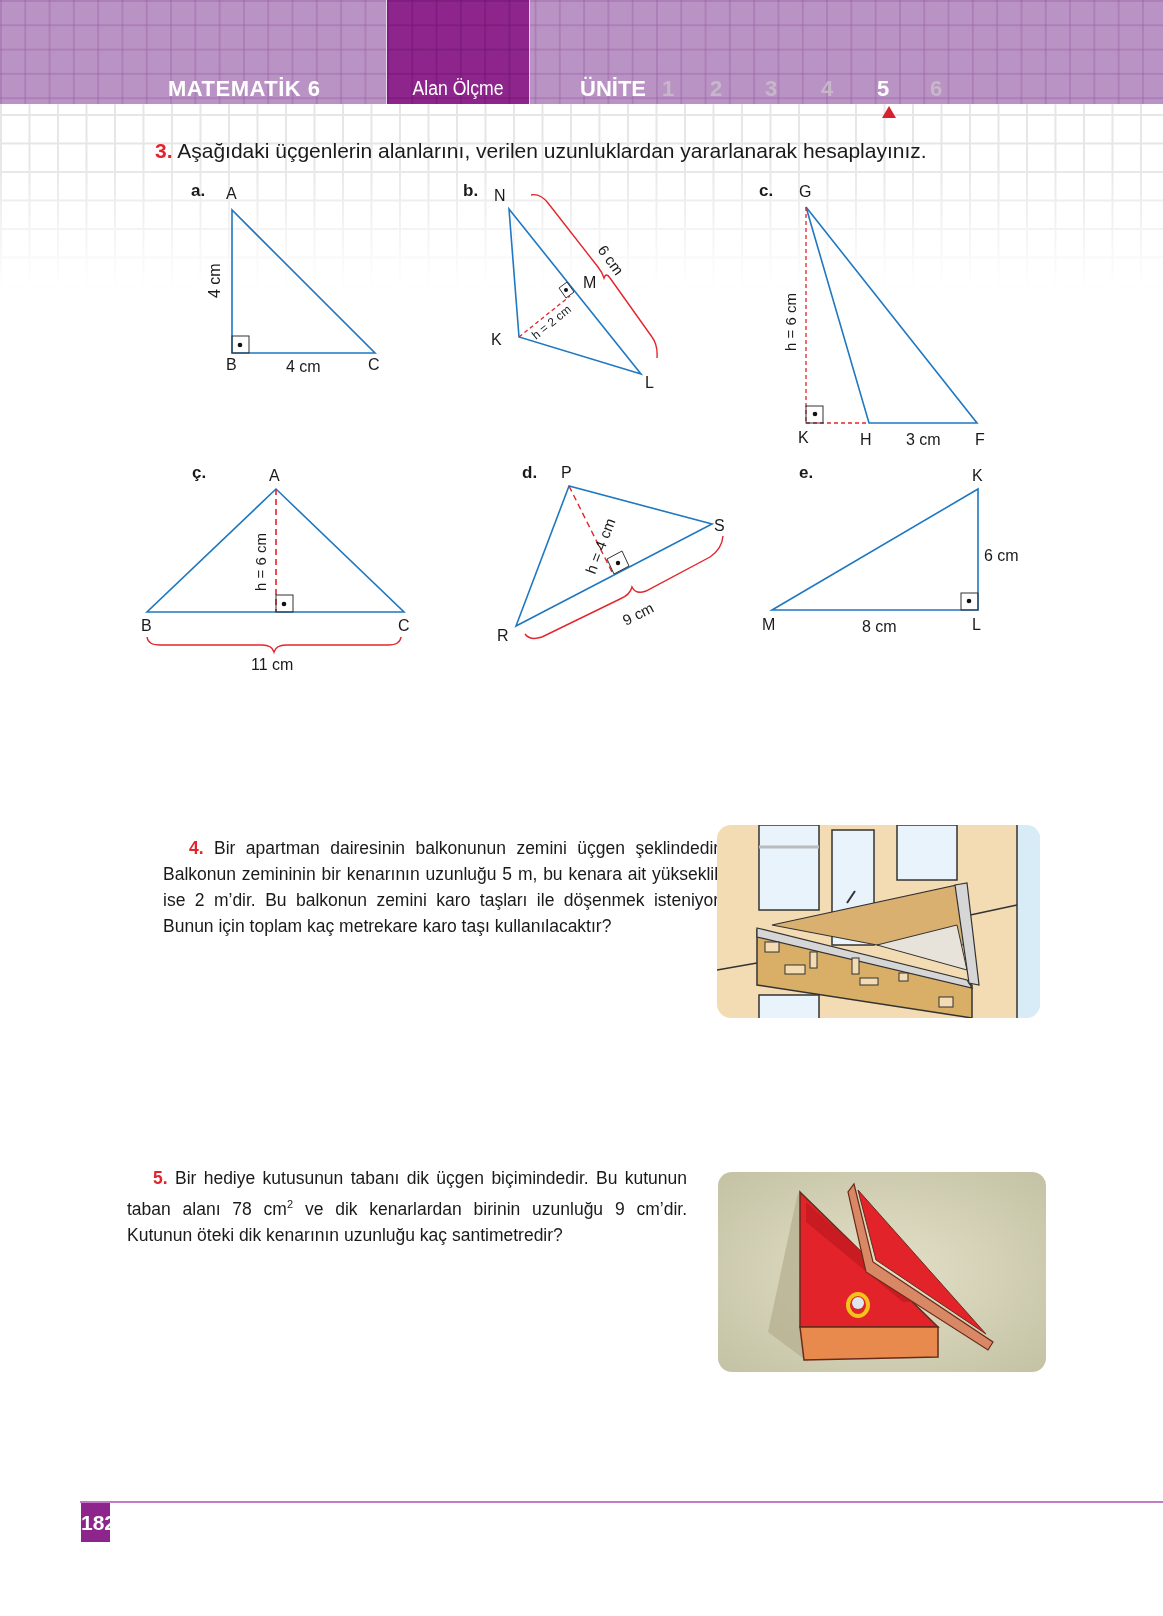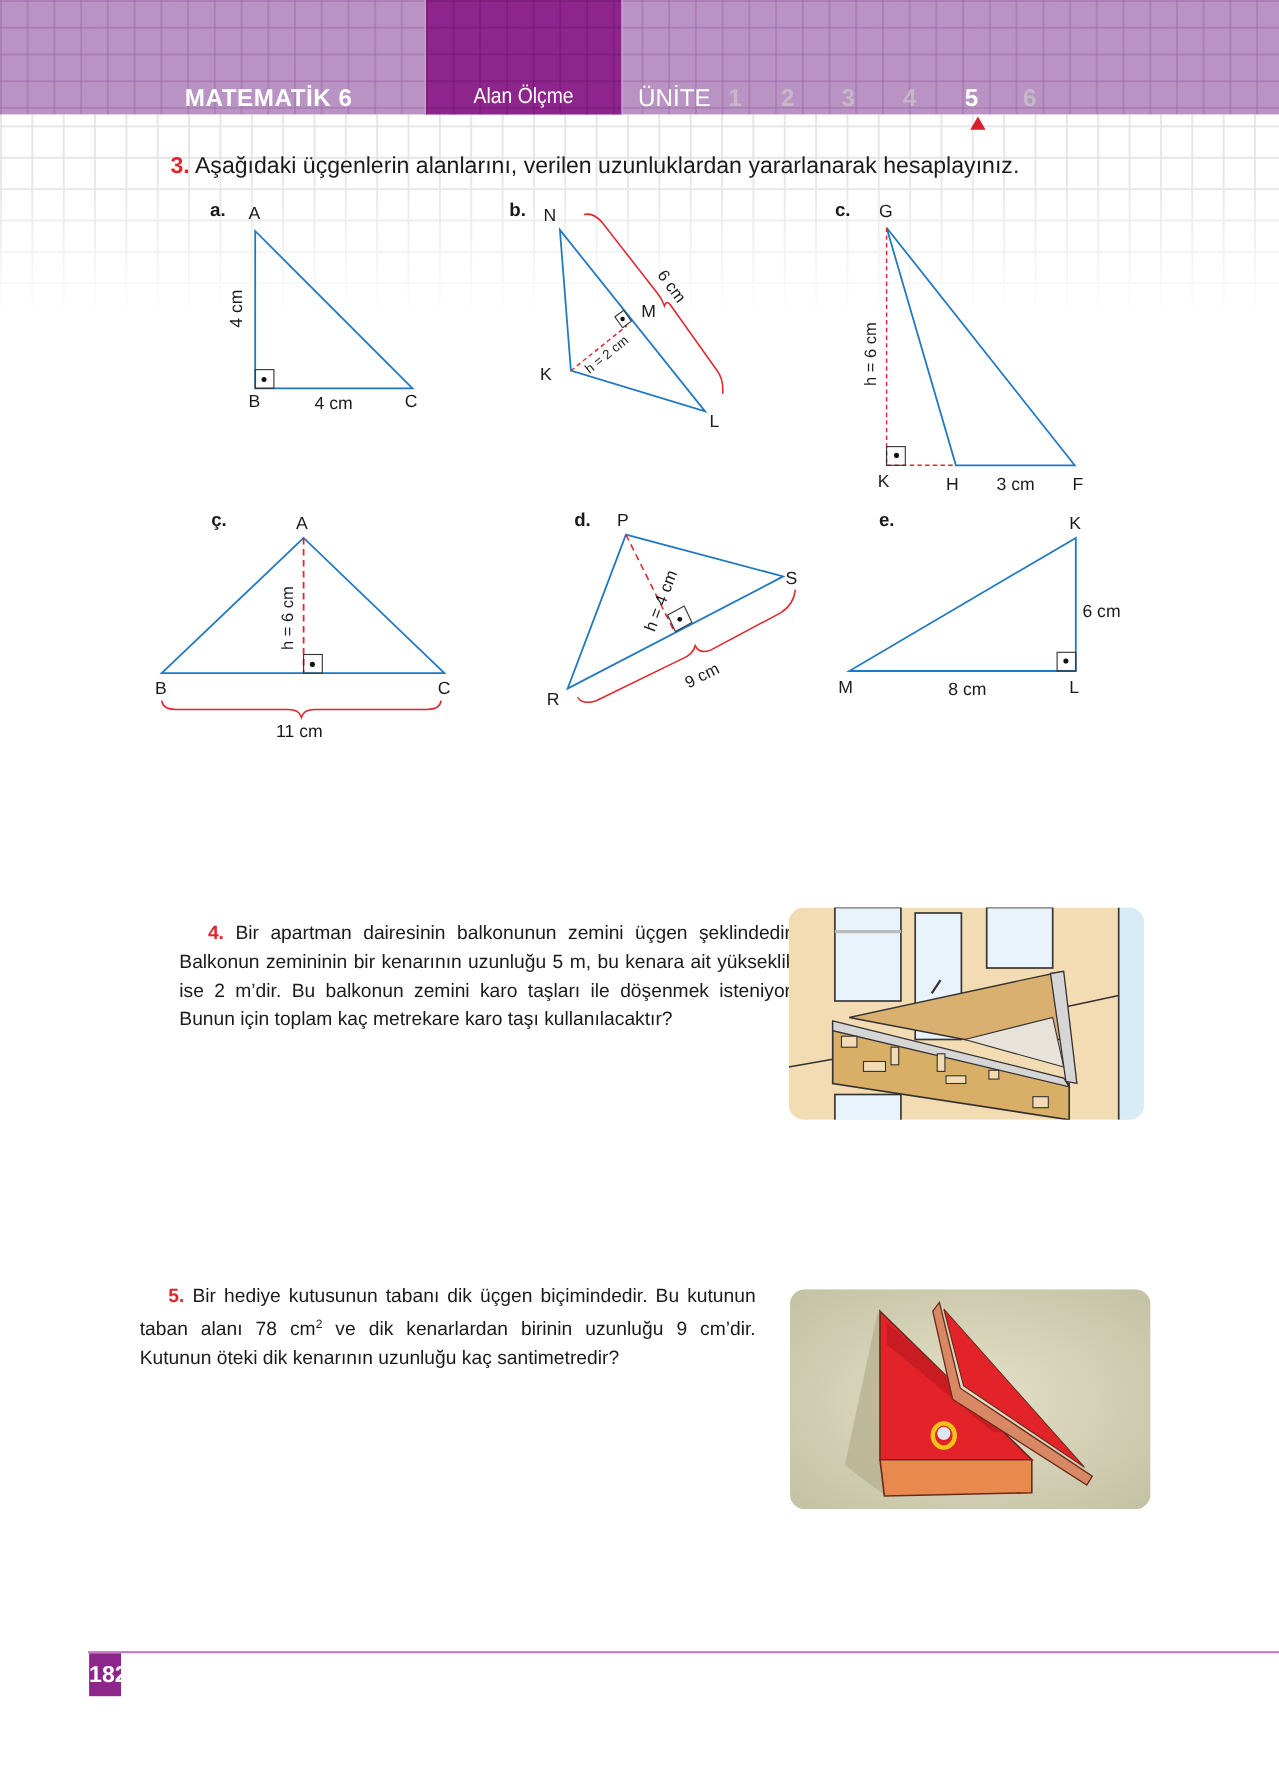--- a/index.html
+++ b/index.html
@@ -24,35 +24,35 @@
       background-image:
         linear-gradient(to right, rgba(150,90,160,0.35) 2px, transparent 2px),
         linear-gradient(to bottom, rgba(150,90,160,0.35) 2px, transparent 2px);
       background-size: 24.3px 24.3px;
     }
     .header .brand {
       position: absolute; left: 168px; top: 76px;
       font-size: 22px; font-weight: bold; color: #ffffff; letter-spacing: 0.5px;
     }
     .header .topic-box {
-      position: absolute; left: 386px; top: 0; width: 180px; height: 104px;
+      position: absolute; left: 386px; top: 0; width: 144px; height: 104px;
       background-color: #8e258c;
       background-image:
         linear-gradient(to right, rgba(110,20,110,0.45) 2px, transparent 2px),
         linear-gradient(to bottom, rgba(110,20,110,0.45) 2px, transparent 2px);
       background-size: 24.3px 24.3px;
       border-left: 1.5px solid #e8d6ec; border-right: 1.5px solid #e8d6ec;
     }
     .header .topic {
       position: absolute; left: 0; right: 0; top: 77px; text-align: center;
       font-size: 20px; color: #ffffff; transform: scaleX(0.88);
     }
     .header .unit-label {
       position: absolute; left: 580px; top: 76px;
-      font-size: 22px; font-weight: normal; color: #ffffff;
+      font-size: 22px; font-weight: bold; color: #ffffff;
     }
     .header .unit-num {
       position: absolute; top: 76px; font-size: 22px; font-weight: bold; color: #c6b8c9;
     }
     .header .unit-num.active { color: #ffffff; }
     .unit-marker {
       position: absolute; left: 882px; top: 106px; width: 0; height: 0;
       border-left: 7px solid transparent; border-right: 7px solid transparent;
       border-bottom: 12px solid #d7212e;
     }

